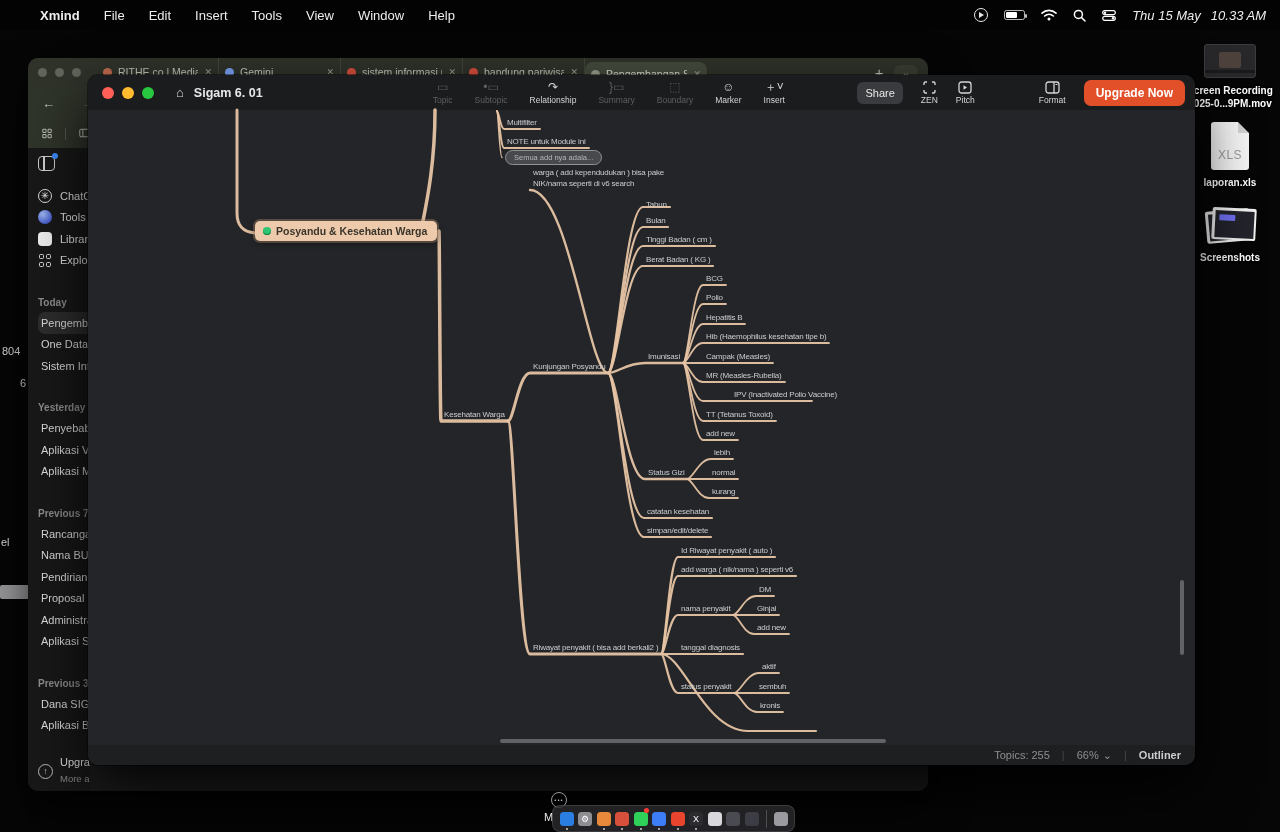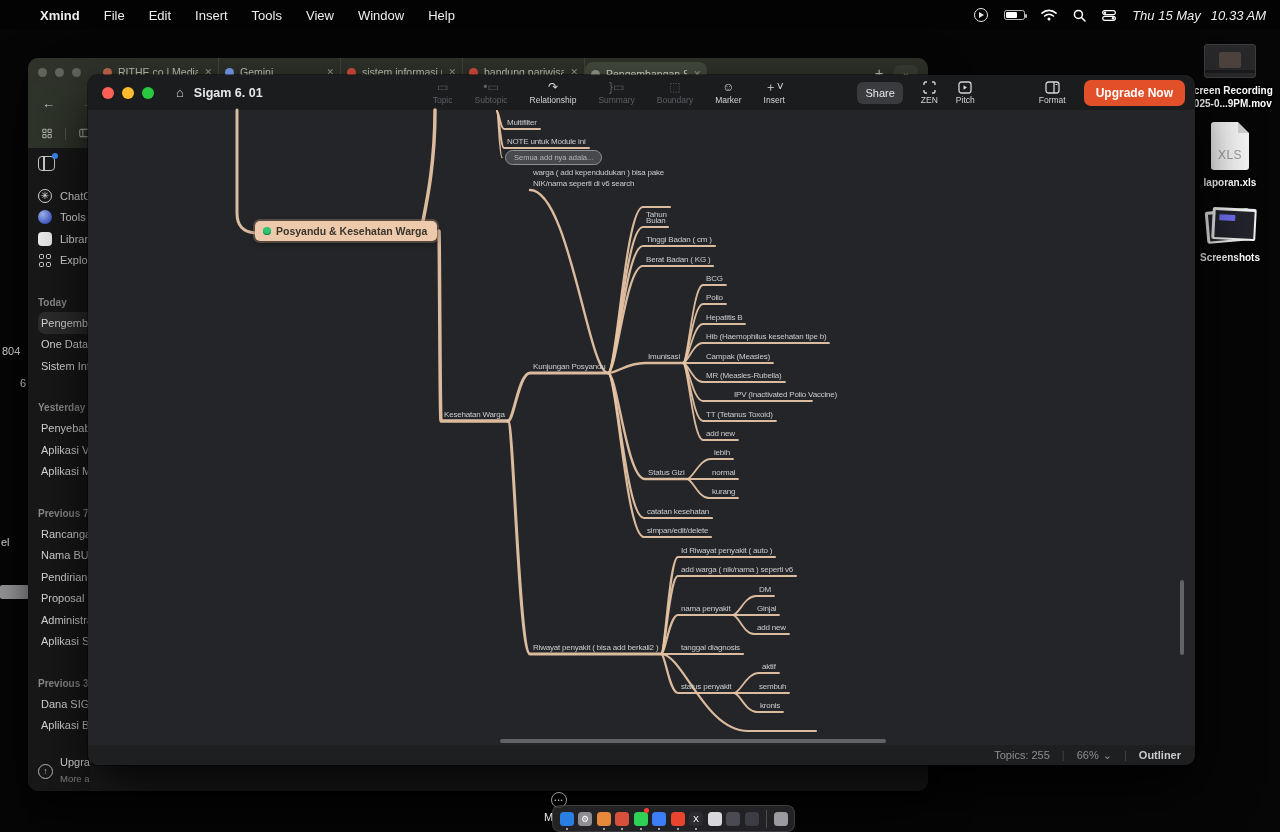--- a/index.html
+++ b/index.html
@@ -460,21 +460,21 @@
       <div class="mm-label" style="left: 419px; top: 61px;">NOTE untuk Module ini</div>
       <div class="mm-pill" style="left: 417px; top: 75px;">Semua add nya adala...</div>
       <div class="mm-central" style="left: 167px; top: 146px;">
         <span class="mm-dot"></span>
         <span>Posyandu &amp; Kesehatan Warga</span>
       </div>
       <div class="mm-label" style="left: 356px; top: 334px;">Kesehatan Warga</div>
       <div class="mm-label" style="left: 445px; top: 286px;">Kunjungan Posyandu</div>
       <div class="mm-label" style="left: 445px; top: 92px;">warga ( add kependudukan ) bisa pake
 NIK/nama seperti di v6 search</div>
-      <div class="mm-label" style="left: 558px; top: 134px;">Tahun</div>
+      <div class="mm-label" style="left: 558px; top: 124px;">Tahun</div>
       <div class="mm-label" style="left: 558px; top: 140px;">Bulan</div>
       <div class="mm-label" style="left: 558px; top: 159px;">Tinggi Badan ( cm )</div>
       <div class="mm-label" style="left: 558px; top: 179px;">Berat Badan ( KG )</div>
       <div class="mm-label" style="left: 560px; top: 276px;">Imunisasi</div>
       <div class="mm-label" style="left: 618px; top: 198px;">BCG</div>
       <div class="mm-label" style="left: 618px; top: 217px;">Polio</div>
       <div class="mm-label" style="left: 618px; top: 237px;">Hepatitis B</div>
       <div class="mm-label" style="left: 618px; top: 256px;">Hib (Haemophilus kesehatan tipe b)</div>
       <div class="mm-label" style="left: 618px; top: 276px;">Campak (Measles)</div>
       <div class="mm-label" style="left: 618px; top: 295px;">MR (Measles-Rubella)</div>

